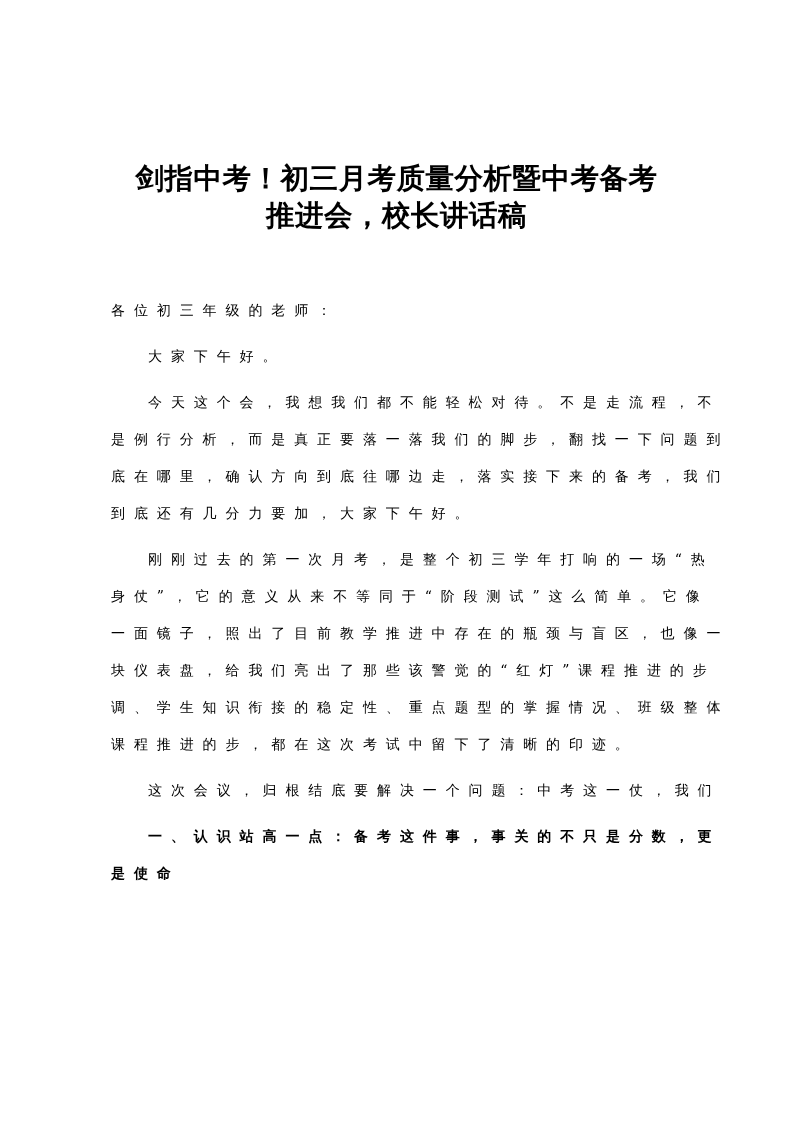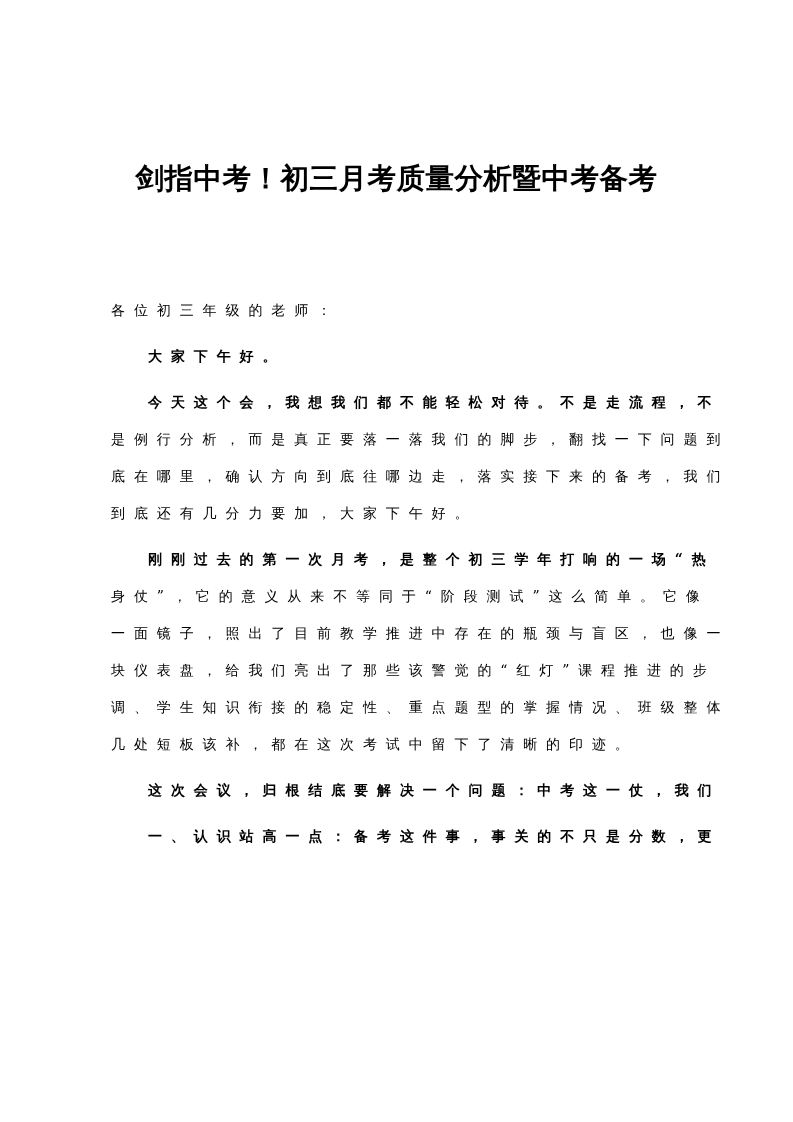--- a/index.html
+++ b/index.html
@@ -47,33 +47,33 @@
       line-height: 37px;
       letter-spacing: 8.9px;
     }
     .para .line {
       display: block;
       white-space: nowrap;
       height: 37px;
     }
     .para .line.indent {
       padding-left: 37px;
-      font-weight: bold;
     }
     .para.bold {
       font-weight: bold;
     }
   </style>
 </head>
 <body>
 
 <div class="page">
 
   <div class="title">
     <span class="tline">剑指中考！初三月考质量分析暨中考备考</span>
+    <span class="tline">推进会，校长讲话稿</span>
   </div>
 
   <div class="body-text">
 
     <p class="para">
       <span class="line">各位初三年级的老师：</span>
     </p>
 
     <p class="para">
       <span class="line indent">大家下午好。</span>
@@ -85,25 +85,26 @@
       <span class="line">底在哪里，确认方向到底往哪边走，落实接下来的备考，我们</span>
       <span class="line">到底还有几分力要加，大家下午好。</span>
     </p>
 
     <p class="para">
       <span class="line indent">刚刚过去的第一次月考，是整个初三学年打响的一场“热</span>
       <span class="line">身仗”，它的意义从来不等同于“阶段测试”这么简单。它像</span>
       <span class="line">一面镜子，照出了目前教学推进中存在的瓶颈与盲区，也像一</span>
       <span class="line">块仪表盘，给我们亮出了那些该警觉的“红灯”课程推进的步</span>
       <span class="line">调、学生知识衔接的稳定性、重点题型的掌握情况、班级整体</span>
-      <span class="line">几处短板该补，都在这次考试中留下了清晰的印迹。</span>
+      <span class="line">课程推进的步，都在这次考试中留下了清晰的印迹。</span>
     </p>
 
     <p class="para">
       <span class="line indent">这次会议，归根结底要解决一个问题：中考这一仗，我们</span>
     </p>
 
     <p class="para bold">
       <span class="line indent">一、认识站高一点：备考这件事，事关的不只是分数，更</span>
+      <span class="line">是使命</span>
     </p>
 
   </div>
 </div>
 
 </body></html>

